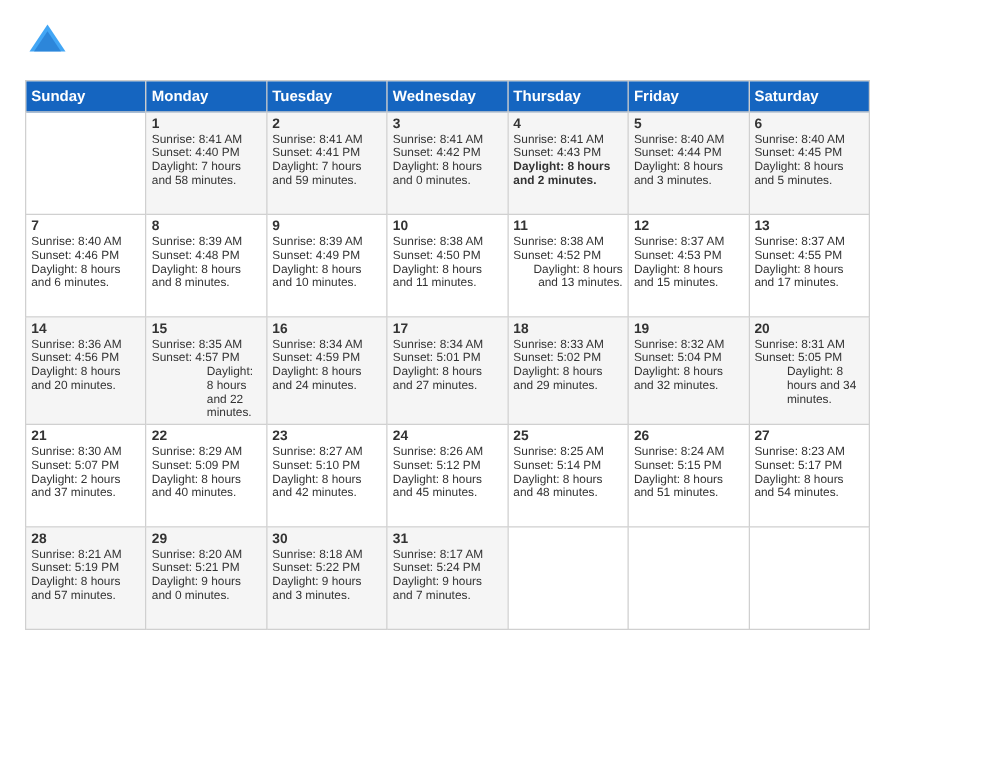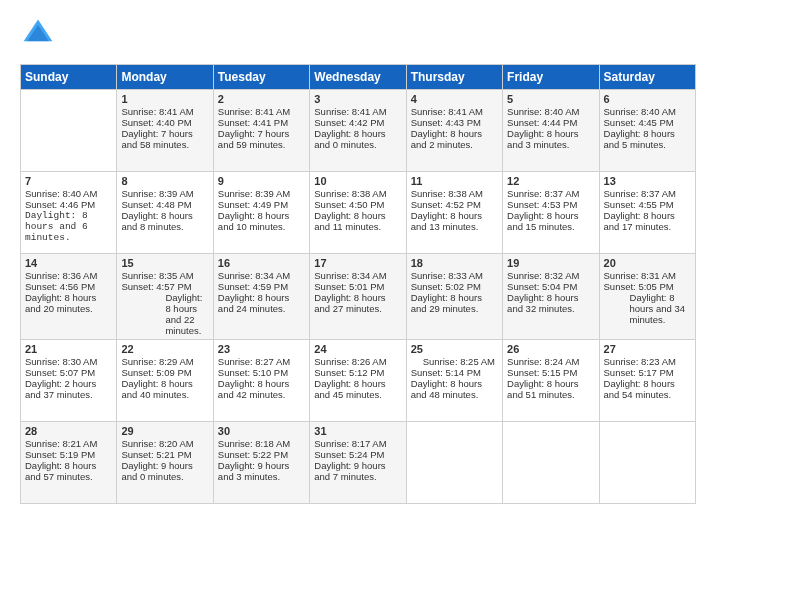--- a/index.html
+++ b/index.html
@@ -148,41 +148,41 @@
           <td>
             <span class="day-number">3</span>
             <span style="display: block;">Sunrise: 8:41 AM</span>
             <span style="display: block;">Sunset: 4:42 PM</span>
             <span style="display: block;">Daylight: 8 hours and 0 minutes.</span>
           </td>
           <td>
             <span class="day-number">4</span>
             <span style="display: block;">Sunrise: 8:41 AM</span>
             <span style="display: block;">Sunset: 4:43 PM</span>
-            <span style="display: block;">Daylight: 8 hours and 2 minutes.</span>
+            <span style="display: block; font-weight: bold;">Daylight: 8 hours and 2 minutes.</span>
           </td>
           <td>
             <span class="day-number">5</span>
             <span style="display: block;">Sunrise: 8:40 AM</span>
             <span style="display: block;">Sunset: 4:44 PM</span>
             <span style="display: block;">Daylight: 8 hours and 3 minutes.</span>
           </td>
           <td>
             <span class="day-number">6</span>
             <span style="display: block;">Sunrise: 8:40 AM</span>
             <span style="display: block;">Sunset: 4:45 PM</span>
             <span style="display: block;">Daylight: 8 hours and 5 minutes.</span>
           </td>
         </tr>
         <tr>
           <td>
             <span class="day-number">7</span>
             <span style="display: block;">Sunrise: 8:40 AM</span>
             <span style="display: block;">Sunset: 4:46 PM</span>
-            <span style="display: block; font-family: Liberation Mono, monospace;">Daylight: 8 hours and 6 minutes.</span>
+            <span style="display: block;">Daylight: 8 hours and 6 minutes.</span>
           </td>
           <td>
             <span class="day-number">8</span>
             <span style="display: block;">Sunrise: 8:39 AM</span>
             <span style="display: block;">Sunset: 4:48 PM</span>
             <span style="display: block;">Daylight: 8 hours and 8 minutes.</span>
           </td>
           <td>
             <span class="day-number">9</span>
             <span style="display: block;">Sunrise: 8:39 AM</span>
@@ -192,21 +192,21 @@
           <td>
             <span class="day-number">10</span>
             <span style="display: block;">Sunrise: 8:38 AM</span>
             <span style="display: block;">Sunset: 4:50 PM</span>
             <span style="display: block;">Daylight: 8 hours and 11 minutes.</span>
           </td>
           <td>
             <span class="day-number">11</span>
             <span style="display: block;">Sunrise: 8:38 AM</span>
             <span style="display: block;">Sunset: 4:52 PM</span>
-            <span style="display: block;">Daylight: 8 hours and 13 minutes.</span>
+            <span style="display: block; text-align: right;">Daylight: 8 hours and 13 minutes.</span>
           </td>
           <td>
             <span class="day-number">12</span>
             <span style="display: block;">Sunrise: 8:37 AM</span>
             <span style="display: block;">Sunset: 4:53 PM</span>
             <span style="display: block;">Daylight: 8 hours and 15 minutes.</span>
           </td>
           <td>
             <span class="day-number">13</span>
             <span style="display: block;">Sunrise: 8:37 AM</span>
@@ -278,21 +278,21 @@
             <span style="display: block;">Daylight: 8 hours and 42 minutes.</span>
           </td>
           <td>
             <span class="day-number">24</span>
             <span style="display: block;">Sunrise: 8:26 AM</span>
             <span style="display: block;">Sunset: 5:12 PM</span>
             <span style="display: block;">Daylight: 8 hours and 45 minutes.</span>
           </td>
           <td>
             <span class="day-number">25</span>
-            <span style="display: block; margin-left: 12px;">Sunrise: 8:25 AM</span>
+            <span style="display: block;">Sunrise: 8:25 AM</span>
             <span style="display: block;">Sunset: 5:14 PM</span>
             <span style="display: block;">Daylight: 8 hours and 48 minutes.</span>
           </td>
           <td>
             <span class="day-number">26</span>
             <span style="display: block;">Sunrise: 8:24 AM</span>
             <span style="display: block;">Sunset: 5:15 PM</span>
             <span style="display: block;">Daylight: 8 hours and 51 minutes.</span>
           </td>
           <td>

